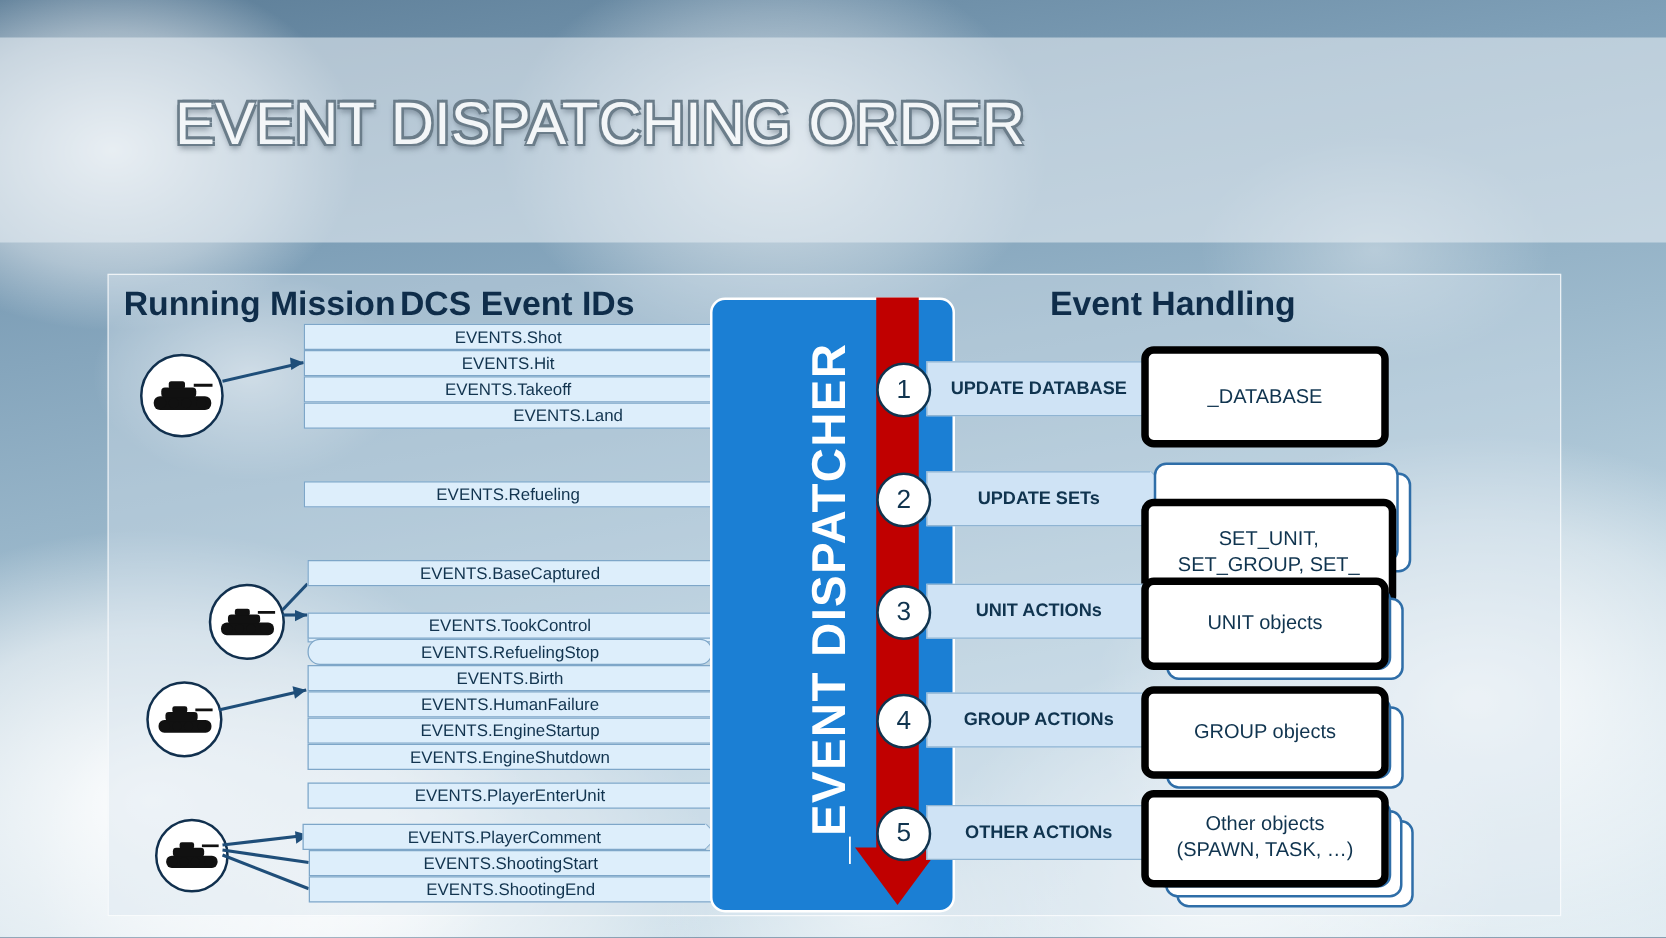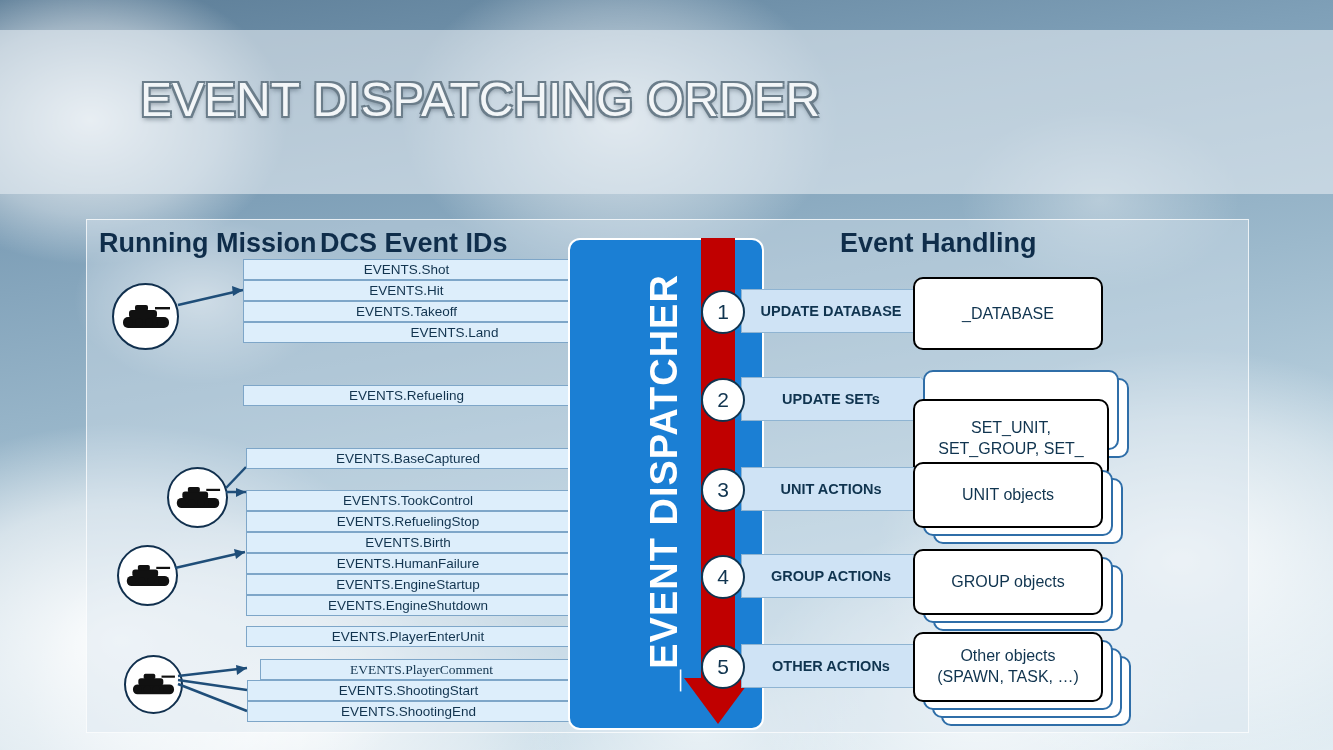--- a/index.html
+++ b/index.html
@@ -117,21 +117,21 @@
   }
   .action:after{
     content:"";position:absolute;right:-22px;top:-1px;
     width:0;height:0;
     border-top:22px solid transparent;border-bottom:22px solid transparent;
     border-left:22px solid #cfe3f5;
     filter:drop-shadow(1px 0 0 #8fb4d2);
   }
   
   .result{
-    position:absolute;background:#ffffff;border:2px solid #000000;border-radius:10px;
+    position:absolute;background:#ffffff;border:6px solid #000000;border-radius:10px;
     display:flex;align-items:center;justify-content:center;text-align:center;
     font-size:16px;color:#10344f;line-height:1.25;
   }
   .stack{position:absolute;}
   .stack .sheet{
     position:absolute;background:#ffffff;border:2px solid #2f6ea8;border-radius:10px;
   }
   .result.two-line{line-height:1.3;}
 </style>
 </head>
@@ -218,28 +218,28 @@
 <div class="ribbon" style="left:243px;top:259px;width:325px;">EVENTS.Shot</div>
 <div class="ribbon" style="left:243px;top:280px;width:325px;">EVENTS.Hit</div>
 <div class="ribbon" style="left:243px;top:301px;width:325px;">EVENTS.Takeoff</div>
 <div class="ribbon" style="left:243px;top:322px;width:325px;padding-left:48px;">EVENTS.Land</div>
 
 <div class="ribbon" style="left:243px;top:385px;width:325px;">EVENTS.Refueling</div>
 
 <div class="ribbon" style="left:246px;top:448px;width:322px;">EVENTS.BaseCaptured</div>
 <div class="ribbon" style="left:246px;top:469px;width:322px;margin-top:24px;">EVENTS.MissionStart</div>
 <div class="ribbon" style="left:246px;top:490px;width:322px;">EVENTS.TookControl</div>
-<div class="ribbon" style="left:246px;top:511px;width:322px;">EVENTS.RefuelingStop</div>
+<div class="ribbon" style="left:246px;top:511px;width:322px;border-radius:10px;">EVENTS.RefuelingStop</div>
 <div class="ribbon" style="left:246px;top:532px;width:322px;">EVENTS.Birth</div>
 <div class="ribbon" style="left:246px;top:553px;width:322px;">EVENTS.HumanFailure</div>
 <div class="ribbon" style="left:246px;top:574px;width:322px;">EVENTS.EngineStartup</div>
 <div class="ribbon" style="left:246px;top:595px;width:322px;">EVENTS.EngineShutdown</div>
 <div class="ribbon" style="left:246px;top:616px;width:322px;margin-top:10px;">EVENTS.PlayerEnterUnit</div>
 
-<div class="ribbon" style="left:260px;top:659px;width:321px;font-family:Liberation Serif, serif;">EVENTS.PlayerComment</div>
+<div class="ribbon" style="left:242px;top:659px;width:321px;">EVENTS.PlayerComment</div>
 <div class="ribbon" style="left:247px;top:680px;width:321px;">EVENTS.ShootingStart</div>
 <div class="ribbon" style="left:247px;top:701px;width:321px;">EVENTS.ShootingEnd</div>
 
 <div id="dispatcher"></div>
 <div id="red-arrow-shaft"></div>
 <div id="red-arrow-head"></div>
 <div id="dispatcher-label">
   <span>_EVENT DISPATCHER</span>
 </div>
 

